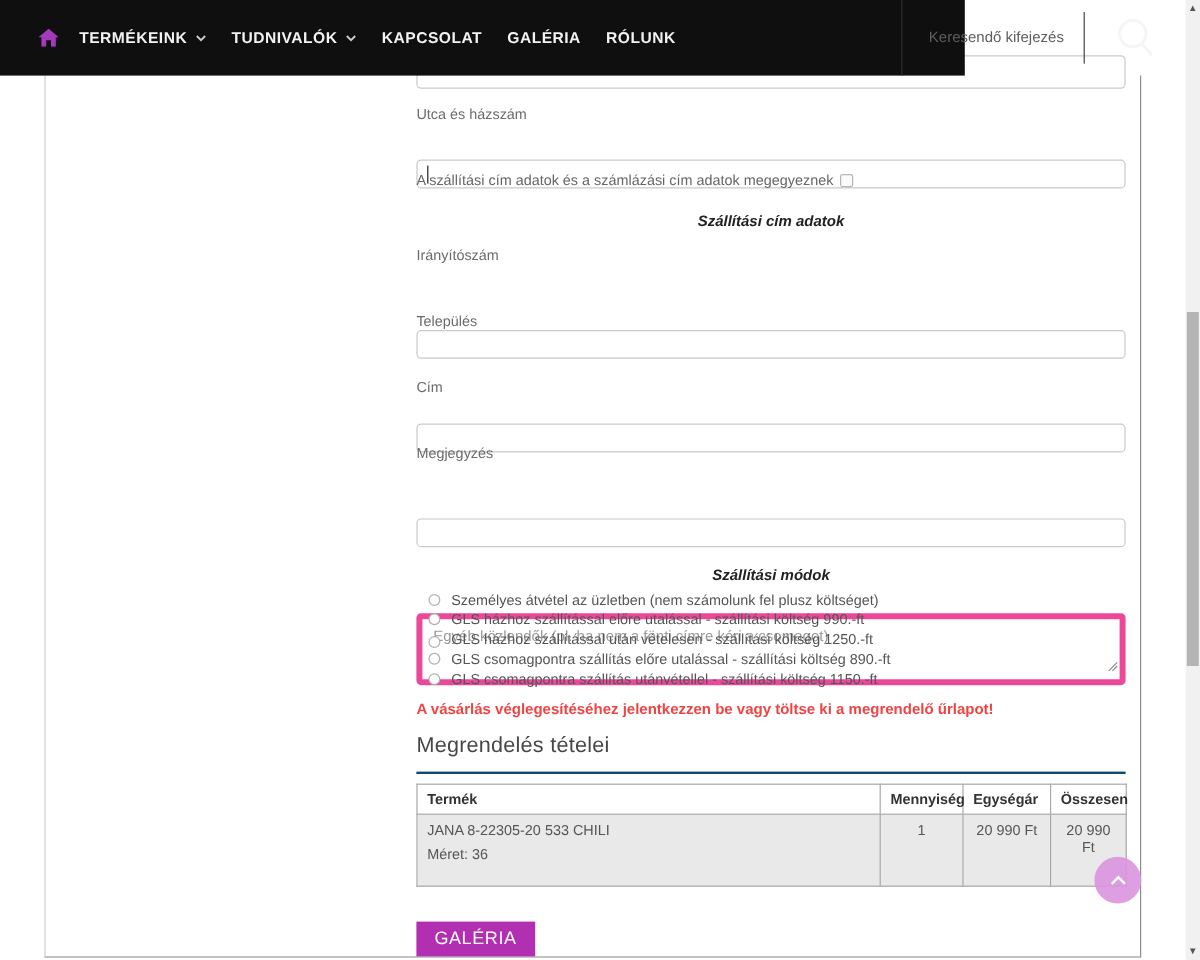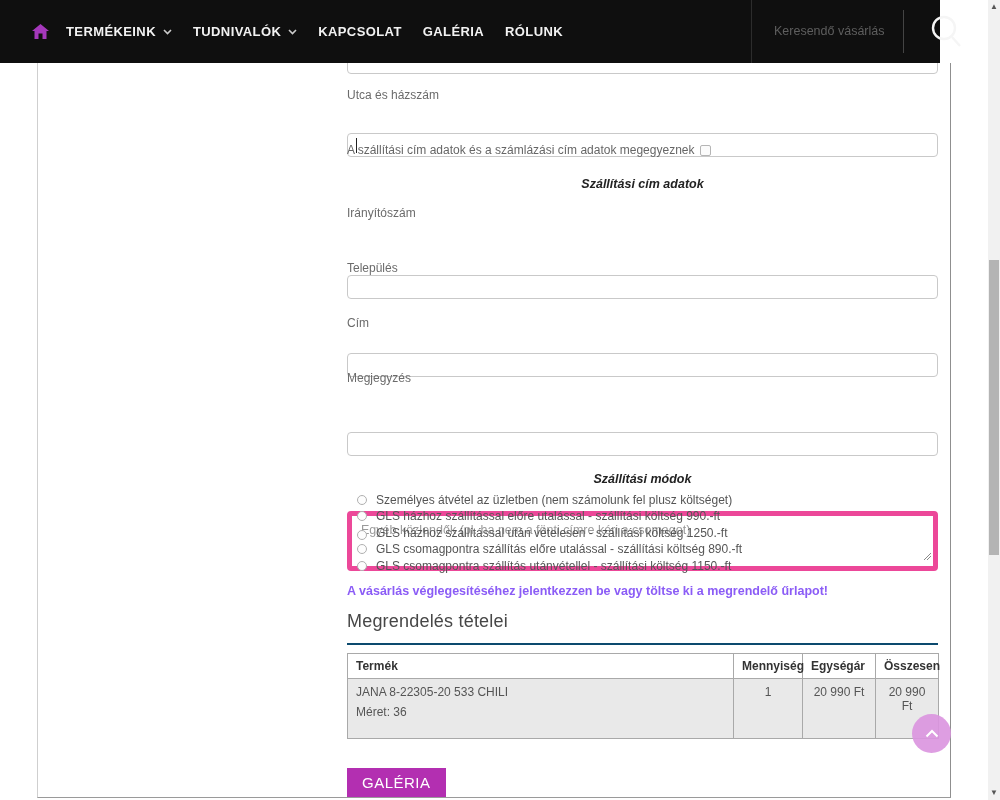--- a/index.html
+++ b/index.html
@@ -1,20 +1,20 @@
 <!DOCTYPE html>
 <html><head>
 <meta charset="utf-8">
 <style>
   * { margin:0; padding:0; box-sizing:border-box; }
   html,body { width:1000px; height:800px; overflow:hidden; }
   body { font-family:"Liberation Sans",sans-serif; background:#fff; position:relative; }
 
   
-  .header { position:absolute; left:0; top:0; width:940px; height:63px; background:#0f0f0f; z-index:20; display:flex; align-items:center; }
+  .header { position:absolute; left:0; top:0; width:804px; height:63px; background:#0f0f0f; z-index:20; display:flex; align-items:center; }
   .home-link { margin-left:32px; margin-right:17px; display:flex; align-items:center; cursor:pointer; }
   .nav-items { display:flex; align-items:center; }
   .nav-item { display:flex; align-items:center; color:#f2f2f2; font-size:13px; font-weight:bold; letter-spacing:.4px; margin-right:21px; cursor:pointer; }
   .nav-item .chev { margin-left:7px; display:inline-flex; }
   .search-zone { position:absolute; left:751px; top:0; width:237px; height:63px; border-left:1px solid #2c2c2c; }
   .search-placeholder { position:absolute; left:22px; top:24px; color:#5e5e5e; font-size:12.5px; }
   .search-divider { position:absolute; left:151px; top:10px; width:1px; height:43px; background:#444; }
   .search-btn { position:absolute; left:164px; top:8px; width:60px; height:47px; background:transparent; border:none; cursor:pointer; display:flex; align-items:center; justify-content:center; }
 
   
@@ -35,21 +35,21 @@
   .textarea-box { height:60px; border:5px solid #ec4899; border-radius:4px; background:#fff; position:relative; }
   .textarea-box textarea { width:100%; height:100%; border:none; outline:none; resize:none; background:transparent;
             font-family:"Liberation Sans",sans-serif; font-size:12.5px; padding:7px 9px; color:#444; }
   .textarea-box textarea::placeholder { color:#9a9a9a; }
   .resize-handle { position:absolute; right:1px; bottom:1px; }
 
   .radio-row { position:absolute; left:10px; display:flex; align-items:center; height:14px; }
   .radio { width:10px; height:10px; border:1px solid #b0b0b0; border-radius:50%; background:#fdfdfd; margin-right:9px; flex:none; }
   .radio-label { font-size:12px; color:#555; }
 
-  .notice { font-size:12.5px; font-weight:bold; color:#8b5cf6; }
+  .notice { font-size:12.5px; font-weight:bold; color:#ef4444; }
 
   .order-title { font-size:18px; font-weight:400; color:#474747; letter-spacing:.2px; padding-bottom:11px; border-bottom:2px solid #0c4a6e; }
 
   table.order { border-collapse:collapse; table-layout:fixed; width:591px; font-size:12px; }
   table.order th { border:1px solid #a9a9a9; background:#fff; color:#333; font-weight:bold; text-align:left; padding:5px 8px; }
   table.order td { border:1px solid #a9a9a9; background:#e9e9e9; color:#555; vertical-align:top; padding:6px 8px; }
   td.num { text-align:center; }
   .product-size { margin-top:6px; }
 
   .total-line { font-size:12px; color:#555; }
@@ -100,21 +100,21 @@
       <span>KAPCSOLAT</span>
     </span>
     <span class="nav-item">
       <span>GALÉRIA</span>
     </span>
     <span class="nav-item">
       <span>RÓLUNK</span>
     </span>
   </div>
   <div class="search-zone">
-    <span class="search-placeholder">Keresendő vásárlás</span>
+    <span class="search-placeholder">Keresendő kifejezés</span>
     <span class="search-divider"></span>
     <button class="search-btn">
       <svg width="34" height="36" viewBox="0 0 34 36">
         <circle cx="15" cy="14" r="11" fill="none" stroke="#f5f5f5" stroke-width="2.4"></circle>
         <line x1="23" y1="23" x2="31" y2="32" stroke="#f5f5f5" stroke-width="2.4"></line>
       </svg>
     </button>
   </div>
 </div>
 

